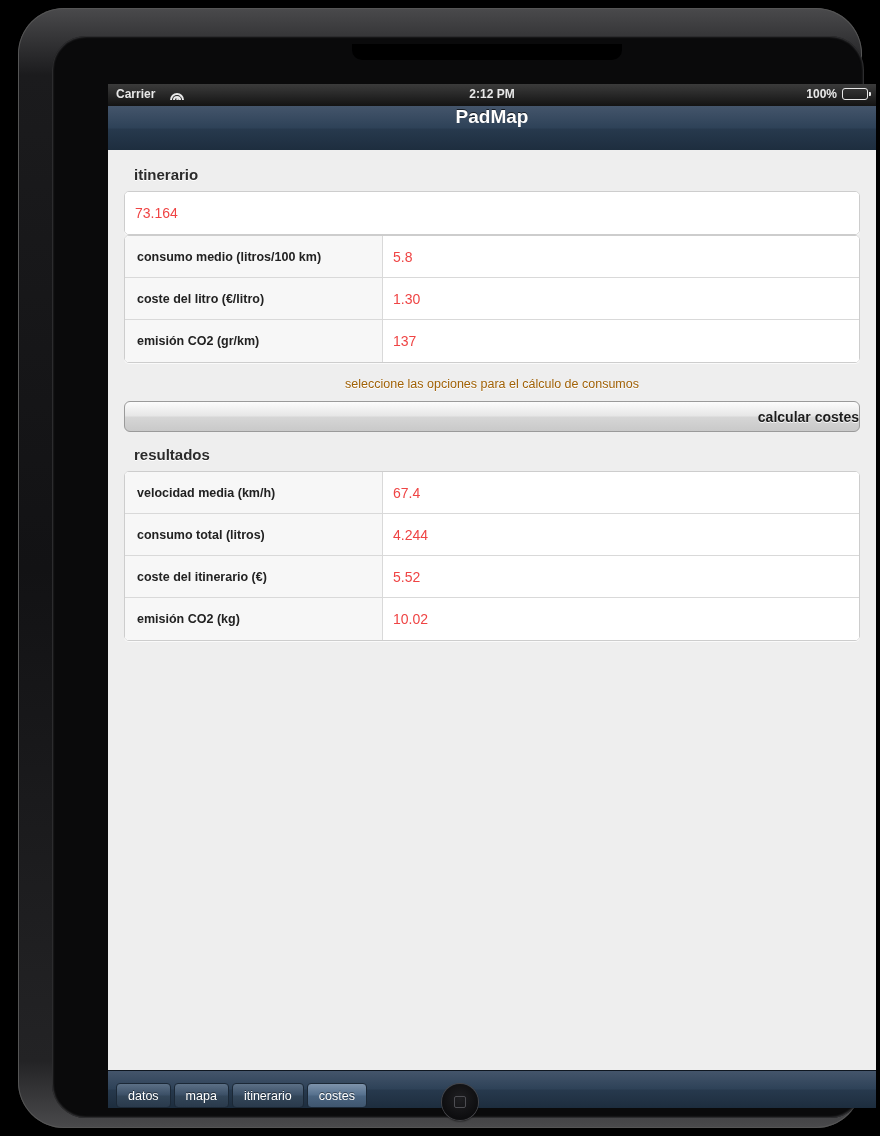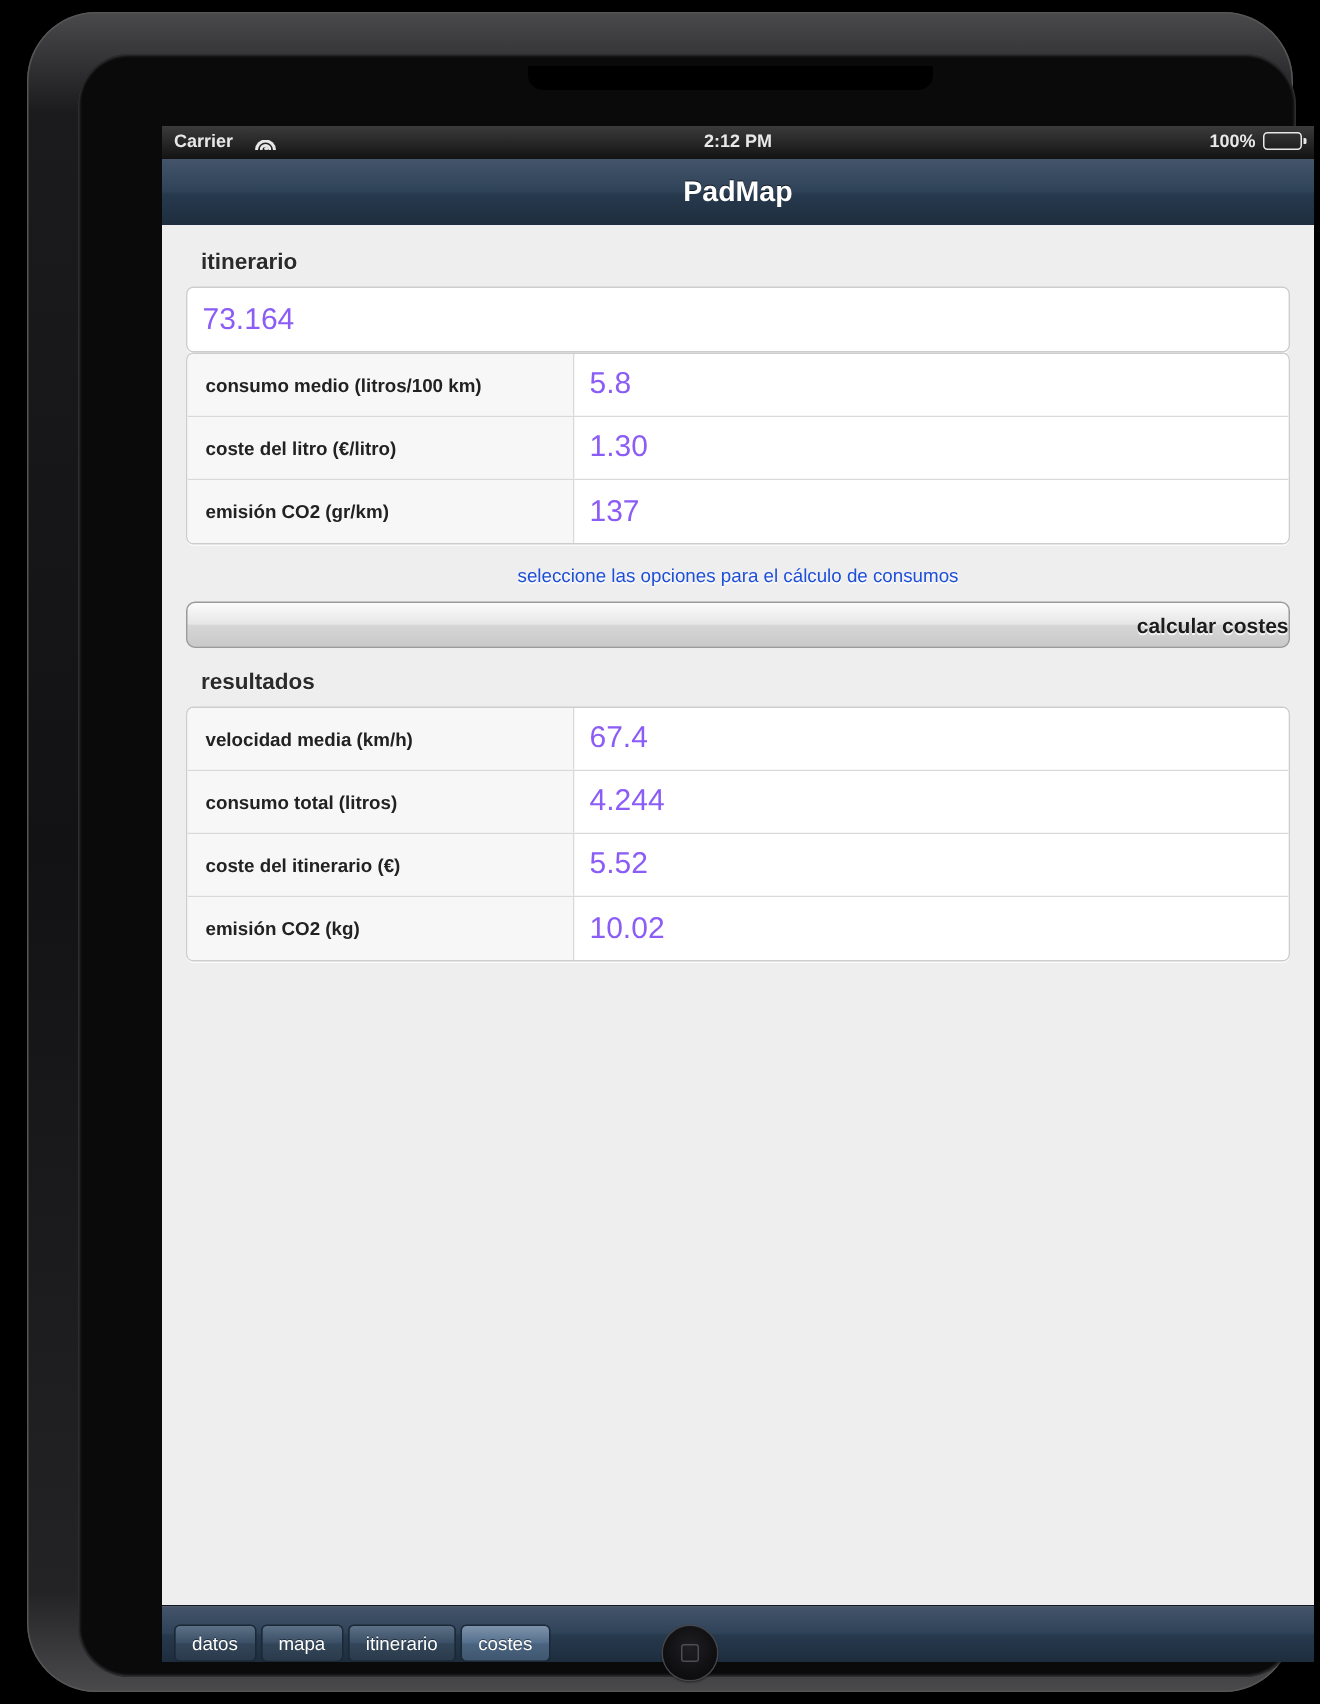--- a/index.html
+++ b/index.html
@@ -95,21 +95,21 @@
     content: ""; position: absolute; right: -4px; top: 3px;
     width: 2px; height: 4px; background: #e8e8e8; border-radius: 0 1px 1px 0;
   }
   .batt .fill { height: 100%; background: #e8e8e8; border-radius: 1px; }
 
   
   .navbar {
     height: 46px;
     background: linear-gradient(180deg,#44556b 0%, #2e4258 48%, #27394d 52%, #1d2d3e 100%);
     border-bottom: 1px solid #0e1620;
-    display: flex; align-items: center; justify-content: center;
+    display: flex; align-items: flex-start; justify-content: center;
   }
   .navbar .title {
     color: #fff; font-size: 19px; font-weight: bold;
     text-shadow: 0 -1px 0 rgba(0,0,0,.65);
   }
 
   
   .content {
     position: absolute;
     left: 0; right: 0;
@@ -145,28 +145,28 @@
     background: #f7f7f7;
     border-right: 1px solid #d9d9d9;
     display: flex; align-items: center;
     padding-left: 12px;
     font-size: 12.5px; font-weight: bold; color: #222;
   }
   .row .value {
     flex: 1;
     display: flex; align-items: center;
     padding-left: 10px;
-    font-size: 20px; color: #8b5cf6;
+    font-size: 14px; color: #ef4444;
     background: #fff;
   }
 
   .hint {
     text-align: center;
     font-size: 12.5px;
-    color: #1d4ed8;
+    color: #a16207;
     padding: 14px 0 10px;
     text-shadow: 0 1px 0 #fff;
   }
 
   .calc-wrap { padding: 0 16px; }
   .calc-button {
     display: block;
     width: 100%;
     height: 31px;
     border: 1px solid #9a9a9a;

